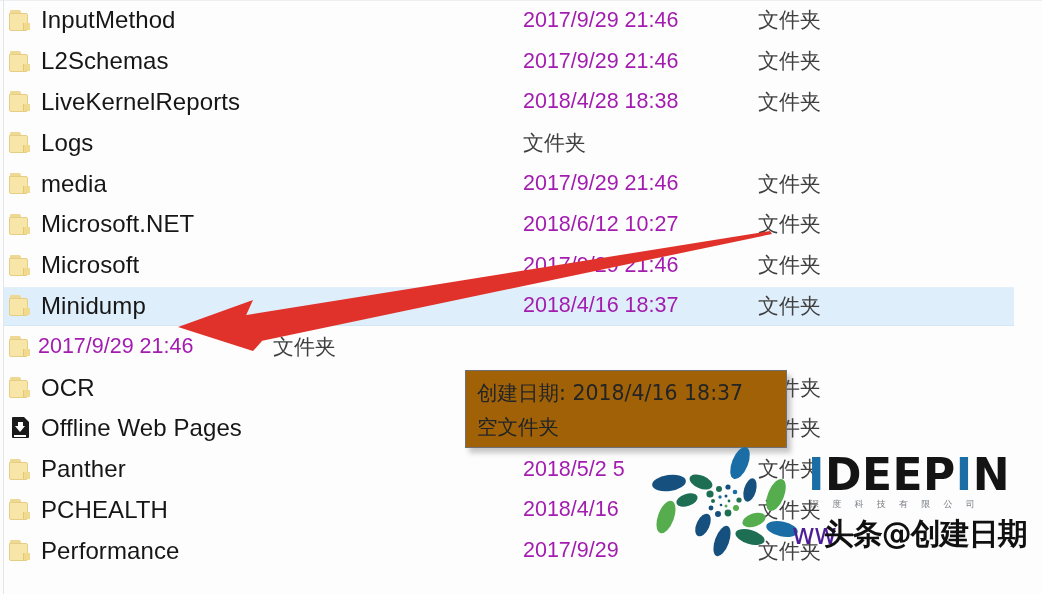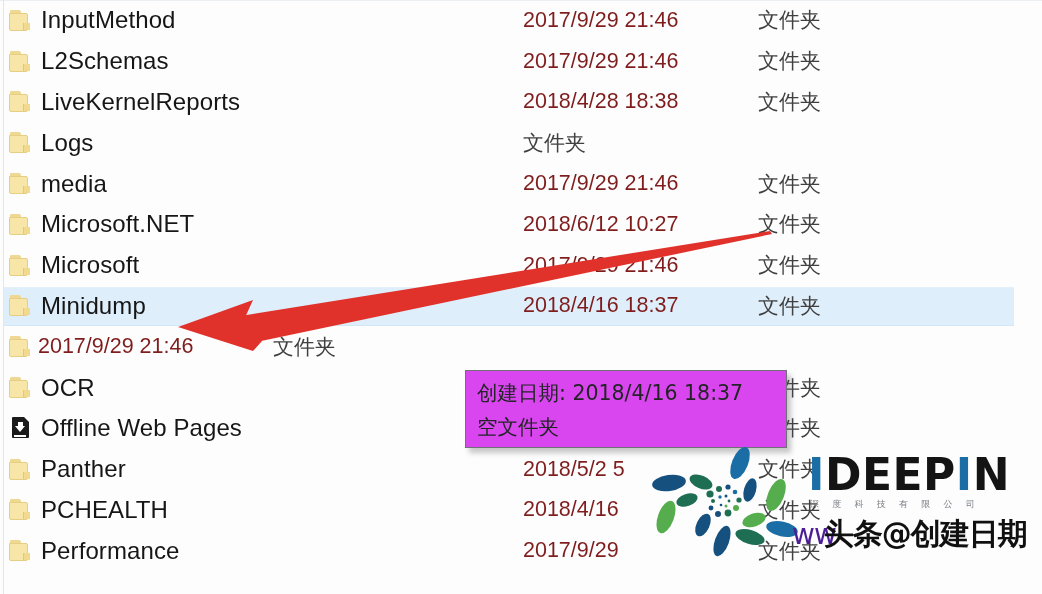--- a/index.html
+++ b/index.html
@@ -82,21 +82,21 @@
     letter-spacing: 0.1px;
     white-space: nowrap;
     padding-left: 3px;
     box-sizing: border-box;
   }
   .cell-date {
     position: relative;
     z-index: 2;
     flex: 0 0 235px;
     font-size: 21.5px;
-    color: #7f1d1d;
+    color: #a21caf;
     white-space: nowrap;
     text-align: left;
     box-sizing: border-box;
   }
   .cell-type {
     position: relative;
     z-index: 2;
     flex: 0 0 auto;
     font-size: 21px;
     color: #404040;
@@ -189,21 +189,21 @@
     z-index: 40;
   }
 
   
   #tooltip {
     position: absolute;
     left: 465px;
     top: 370px;
     width: 322px;
     height: 78px;
-    background: #d946ef;
+    background: #a16207;
     border: 1.5px solid #6e7277;
     box-shadow: 4px 5px 5px rgba(90,90,90,0.33);
     z-index: 50;
     box-sizing: border-box;
     padding: 5px 0 0 11px;
     font-family: "DejaVu Sans", "Liberation Sans", sans-serif;
   }
   #tooltip .tip-line {
     font-size: 20.5px;
     color: #222426;

